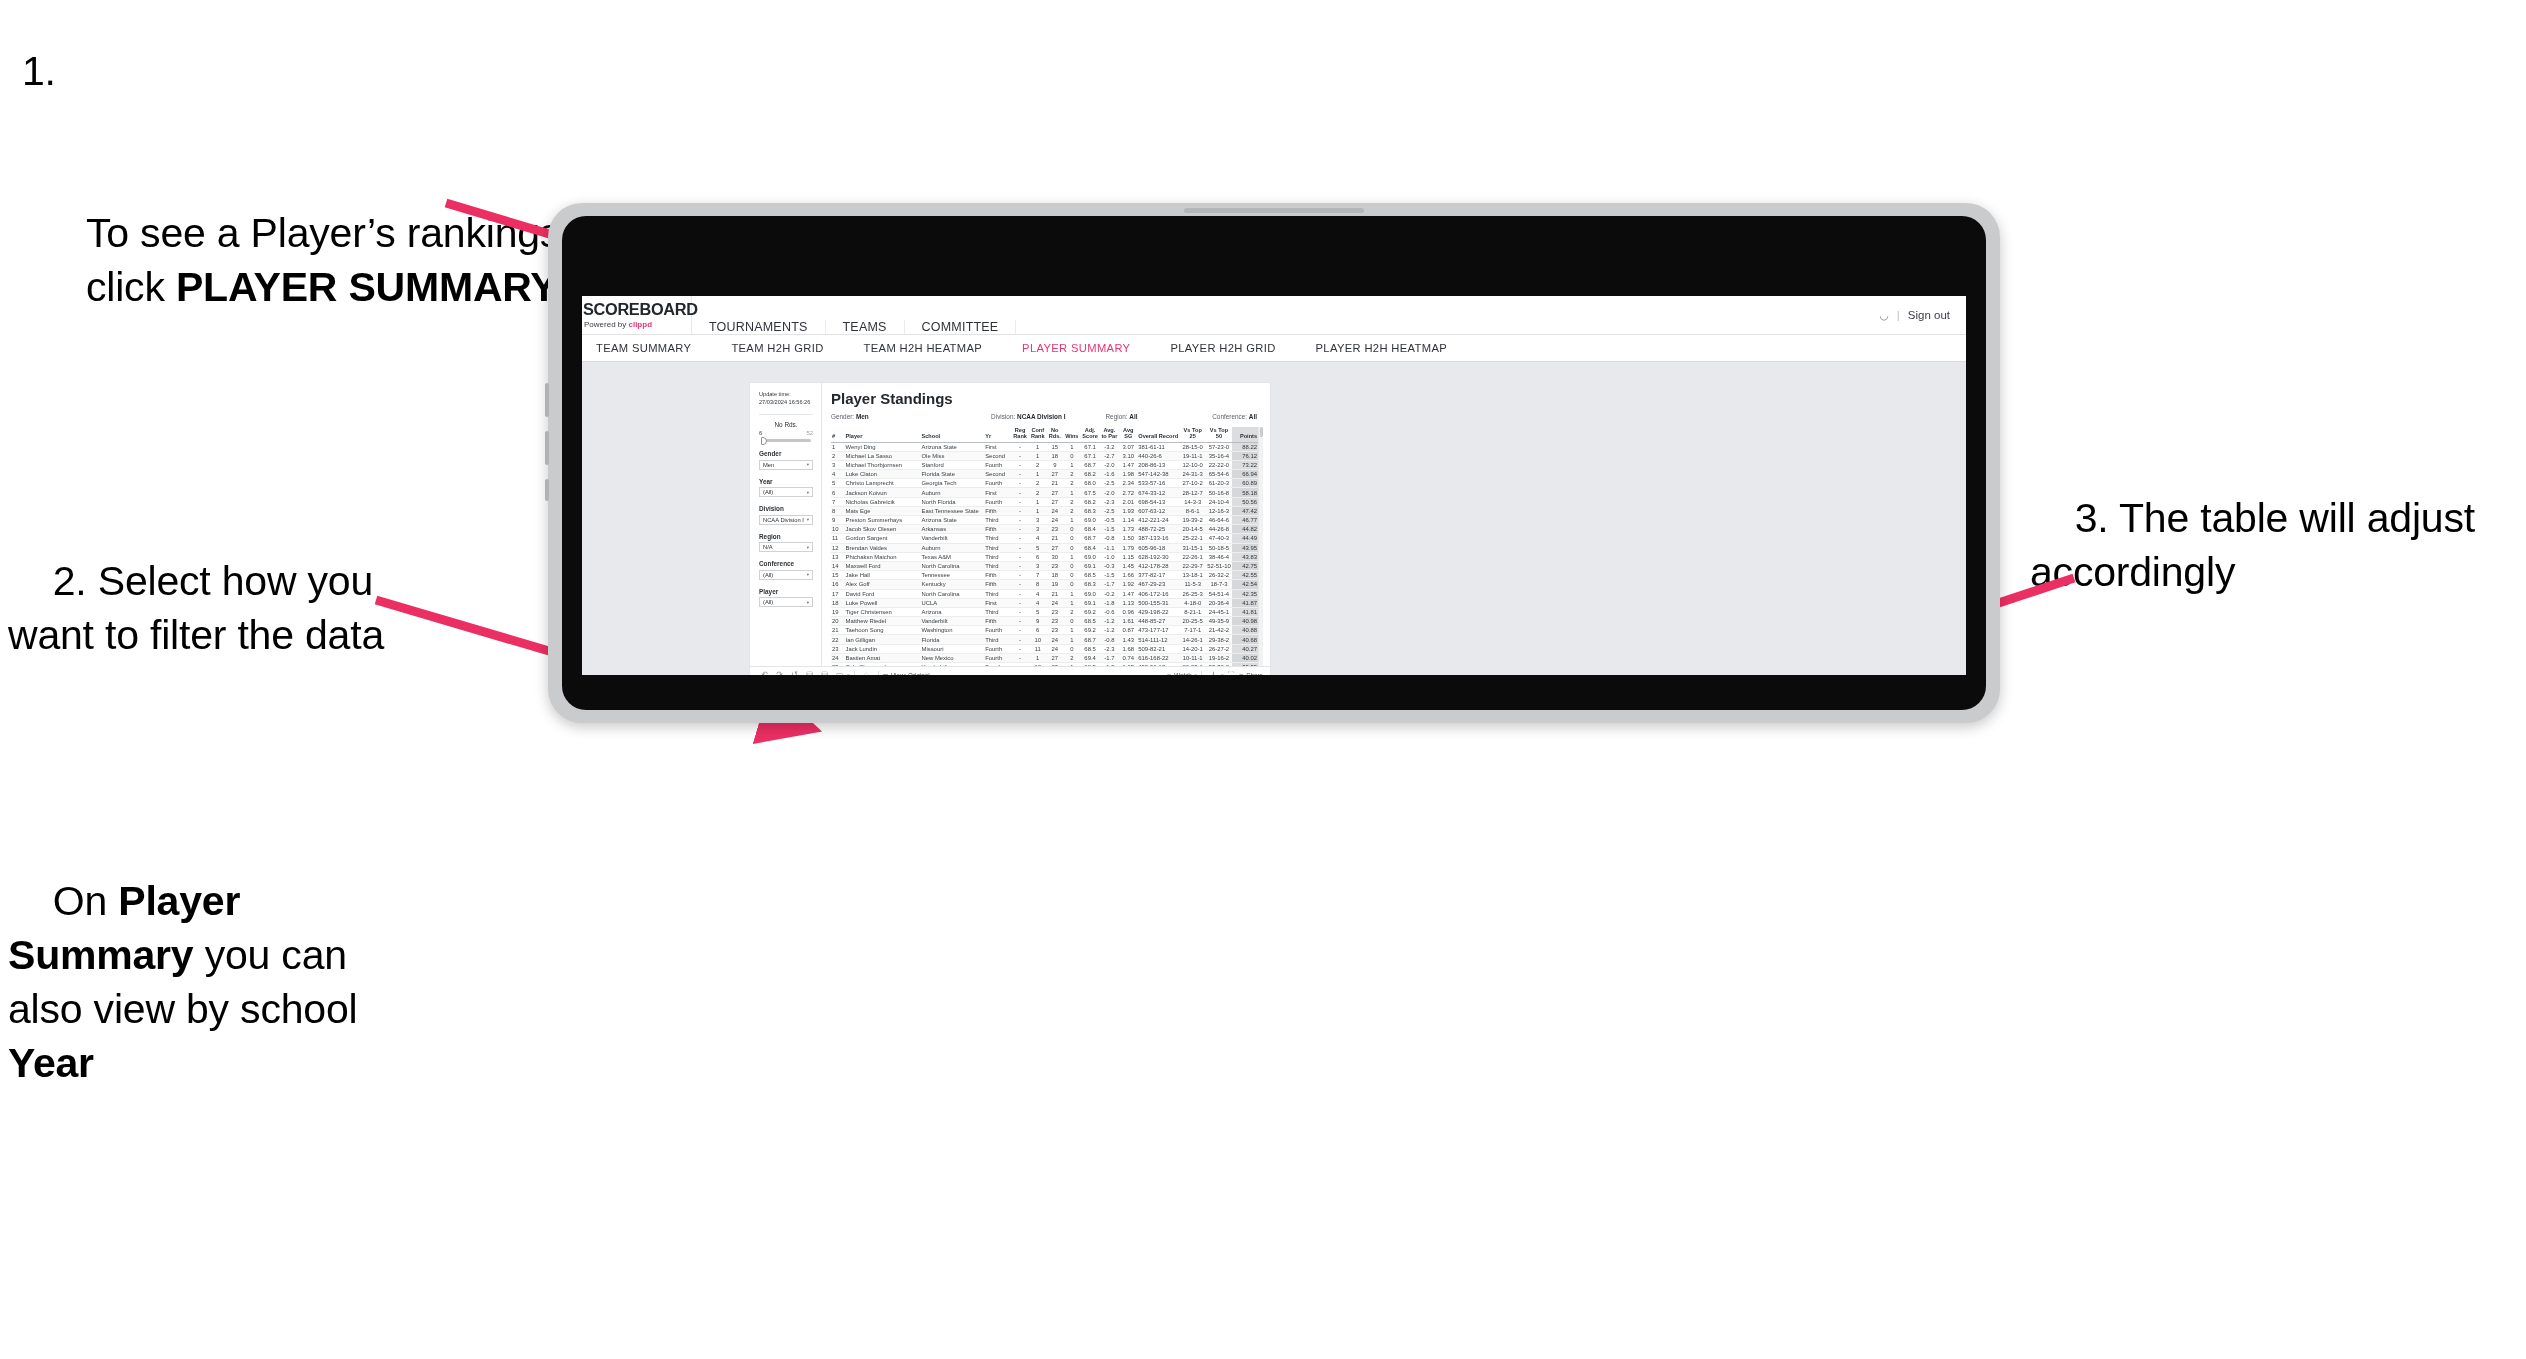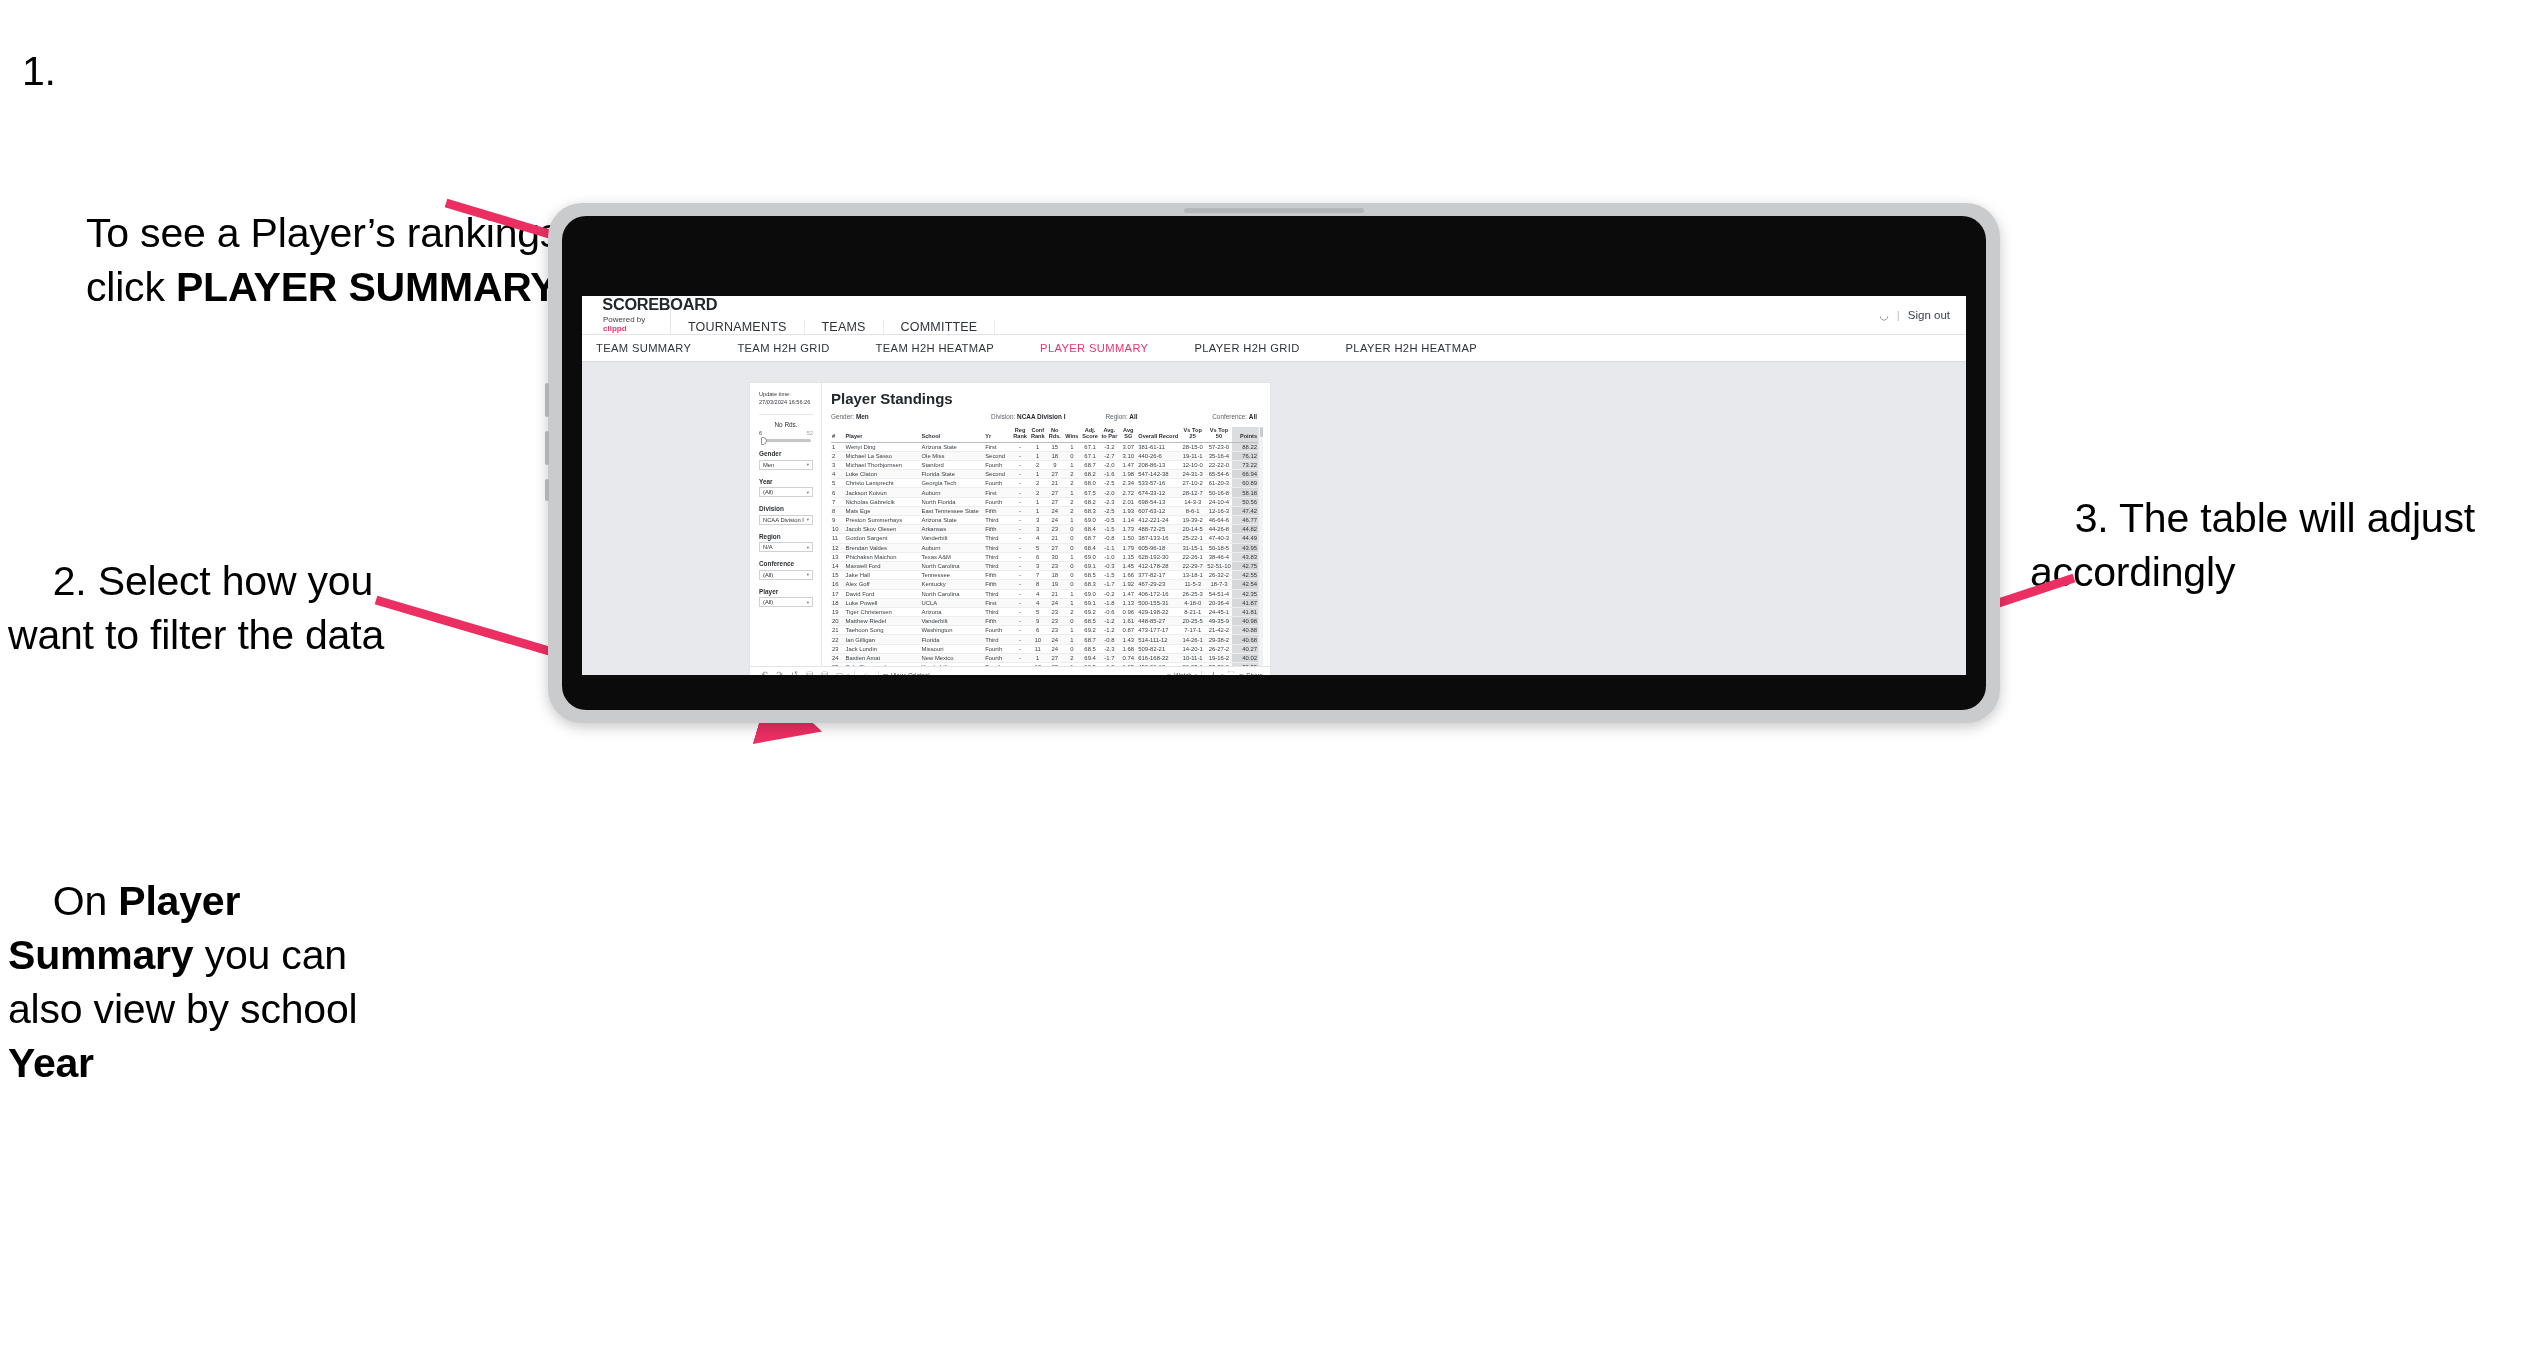--- a/index.html
+++ b/index.html
@@ -71,21 +71,21 @@
   }
 
   
   .appbar {
     height: 39px; background:#fff;
     display:flex; align-items:stretch;
     border-bottom:1px solid #e2e2e2;
     position: relative;
   }
   .brand {
-    width: 89px; padding-left: 21px;
+    width: 110px; padding-left: 2px;
     display:flex; flex-direction:column; justify-content:center;
     border-right: 1px solid #e8e8e8;
   }
   .brand .word {
     font-family:"Liberation Sans", sans-serif;
     font-weight:700; font-size:16px; letter-spacing:-0.3px;
     color:#23272b; line-height:1; transform: scaleX(1.02);
   }
   .brand .sub { font-size:8px; color:#3b3f44; margin-top:2px; }
   .brand .sub .pk { color:#e8366f; font-weight:700; }
@@ -103,21 +103,21 @@
   }
   .appbar-right .glyph { color:#6c7176; font-size:11px; }
   .appbar-right .divider { color:#b9bcbf; }
   .appbar-right .signout { cursor:pointer; }
 
   
   .subbar {
     height: 27px; background:#fff;
     display:flex; align-items:center;
     border-bottom:1px solid #dadbdd;
-    padding-left: 14px; gap: 12px;
+    padding-left: 14px; gap: 6px;
   }
   .subtab {
     font-size: 11.2px; color:#2f3338; letter-spacing:.35px;
     padding: 0 17px; cursor:pointer; white-space:nowrap;
   }
   .subtab:first-child{ padding-left:0; padding-right:17px; }
   .subtab.sel { color:#e8366f; }
 
   
   .canvas {

